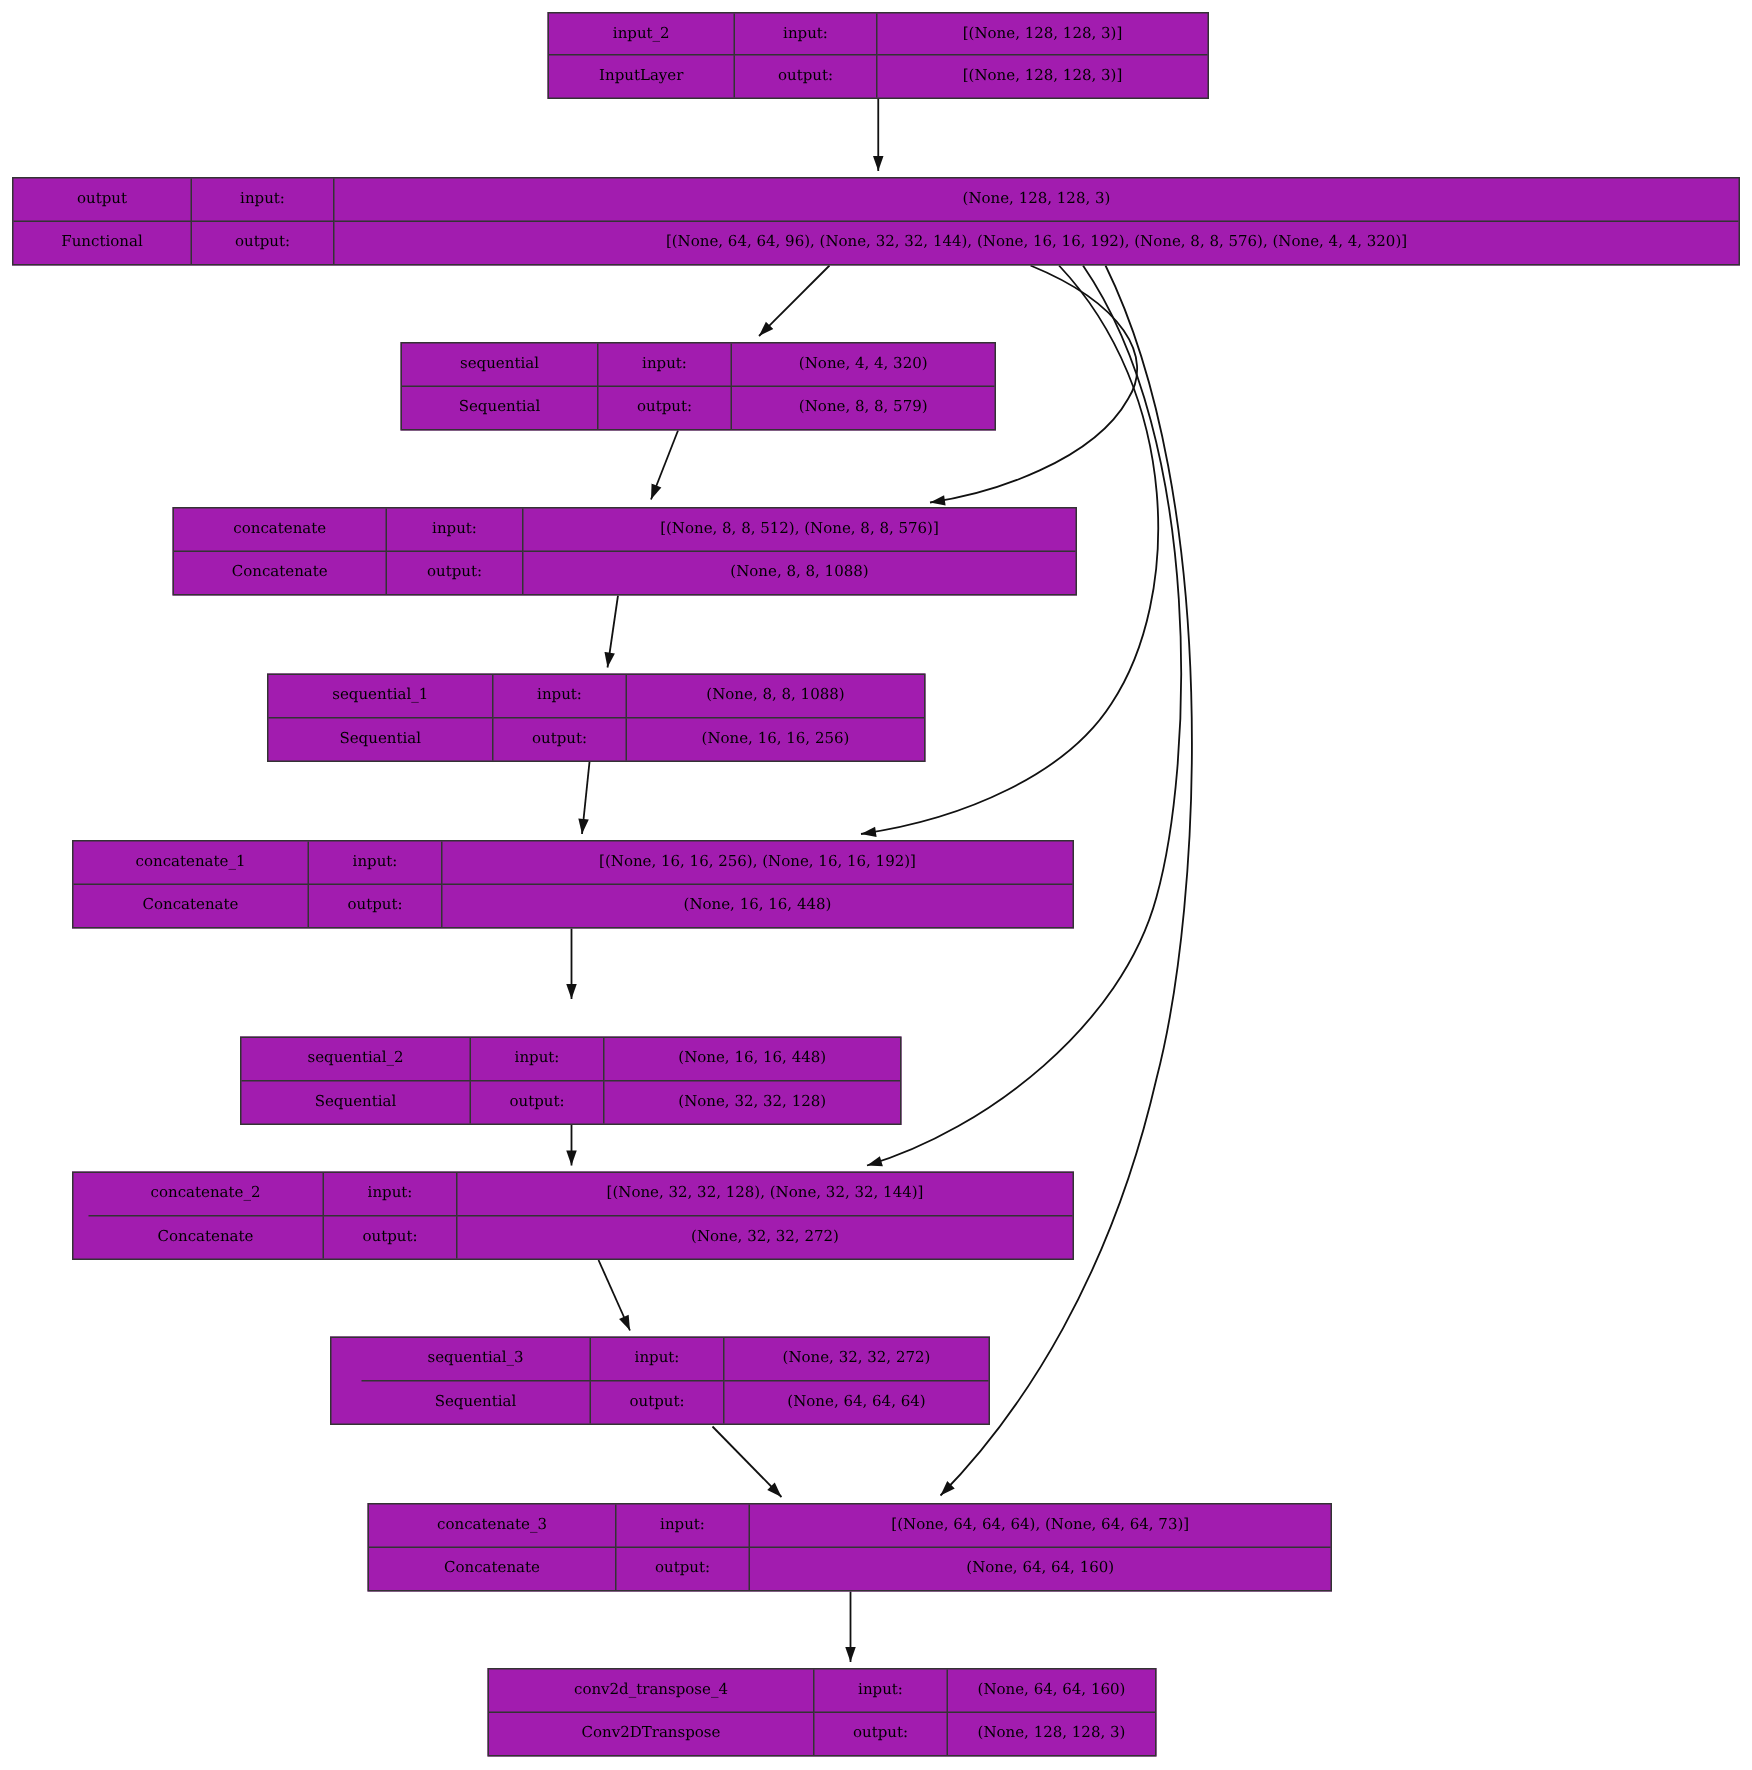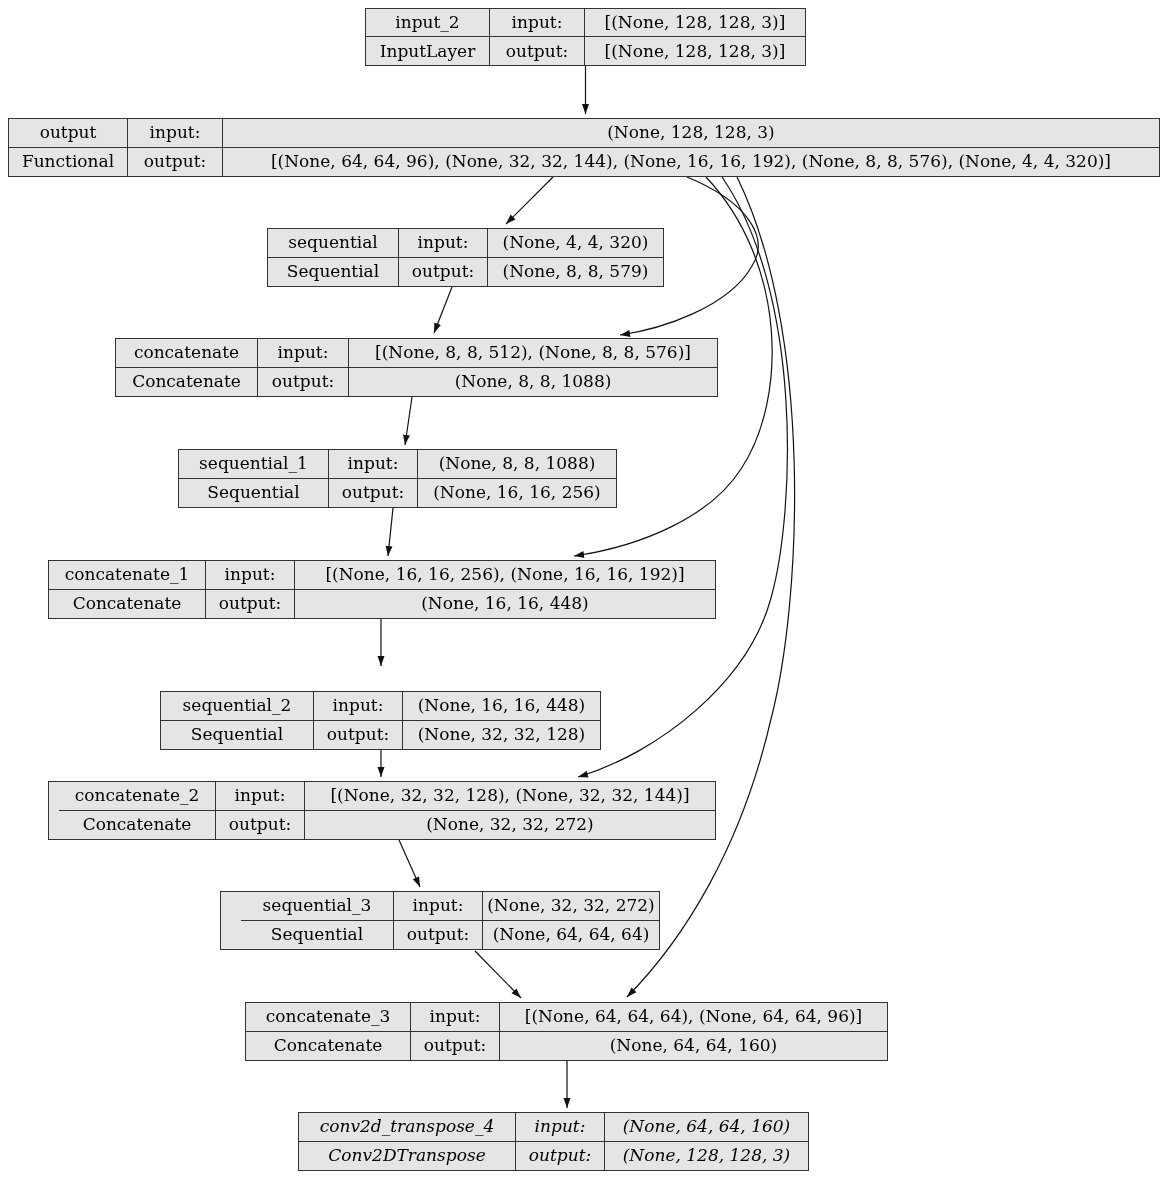--- a/index.html
+++ b/index.html
@@ -23,22 +23,22 @@
     fill:none;
     stroke:var(--edge);
     stroke-width:1.2px;
   }
   .node{
     position:absolute;
     box-sizing:border-box;
     display:grid;
     grid-template-rows:1fr 1fr;
     border:1px solid var(--border);
-    background:#e5e5e5;
-    font-size:17px;
+    background:#a21caf;
+    font-size:10px;
     line-height:1;
   }
   .cell{
     display:flex;
     align-items:center;
     justify-content:center;
     padding:0 6px;
     white-space:nowrap;
     overflow:hidden;
     box-sizing:border-box;
@@ -151,27 +151,27 @@
     <div class="cell c-io r1">input:</div>
     <div class="cell c-shape r1">(None, 32, 32, 272)</div>
     <div class="cell c-name r2">Sequential</div>
     <div class="cell c-io r2">output:</div>
     <div class="cell c-shape r2">(None, 64, 64, 64)</div>
   </div>
 
   <div class="node" style="left: 245px; top: 1002px; width: 643px; height: 59px; grid-template-columns: 165px 89px 1fr;">
     <div class="cell c-name r1">concatenate_3</div>
     <div class="cell c-io r1">input:</div>
-    <div class="cell c-shape r1">[(None, 64, 64, 64), (None, 64, 64, 96)]</div>
+    <div class="cell c-shape r1">[(None, 64, 64, 64), (None, 64, 64, 73)]</div>
     <div class="cell c-name r2">Concatenate</div>
     <div class="cell c-io r2">output:</div>
     <div class="cell c-shape r2">(None, 64, 64, 160)</div>
   </div>
 
-  <div class="node" style="left: 298px; top: 1112px; width: 511px; height: 59px; grid-template-columns: 217px 89px 1fr; font-style: italic;">
+  <div class="node" style="left: 325px; top: 1112px; width: 446px; height: 59px; grid-template-columns: 217px 89px 1fr;">
     <div class="cell c-name r1">conv2d_transpose_4</div>
     <div class="cell c-io r1">input:</div>
     <div class="cell c-shape r1">(None, 64, 64, 160)</div>
     <div class="cell c-name r2">Conv2DTranspose</div>
     <div class="cell c-io r2">output:</div>
     <div class="cell c-shape r2">(None, 128, 128, 3)</div>
   </div>
 </div>
 </div>
 

